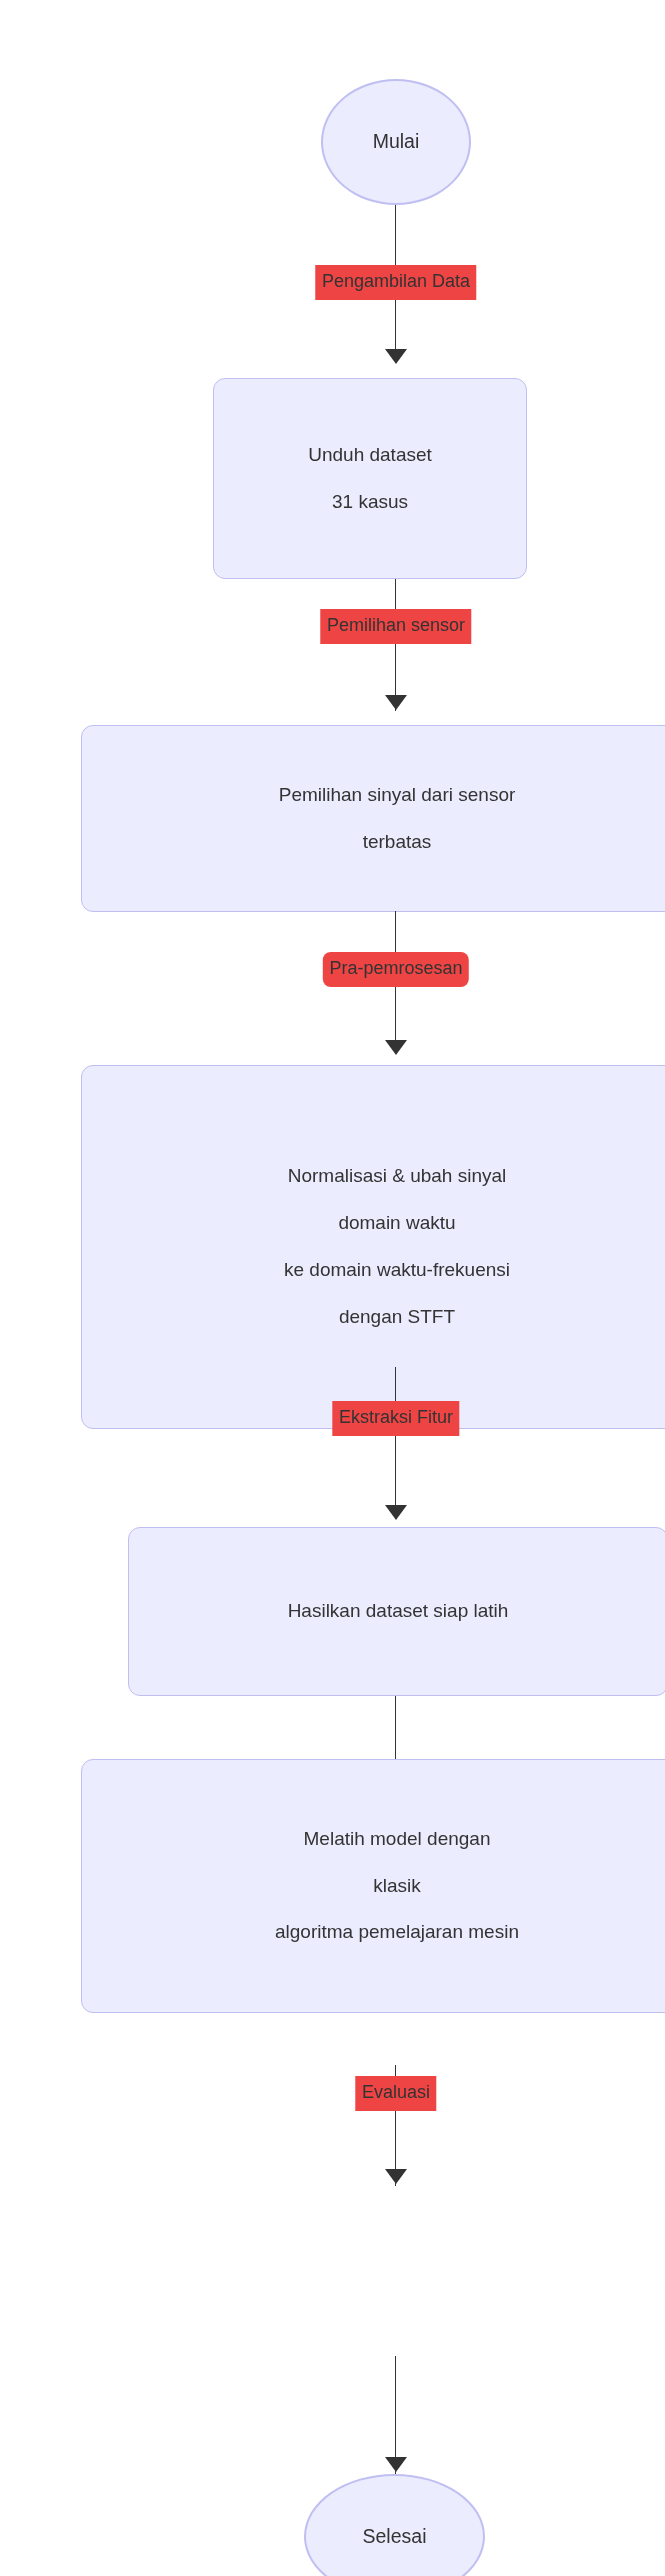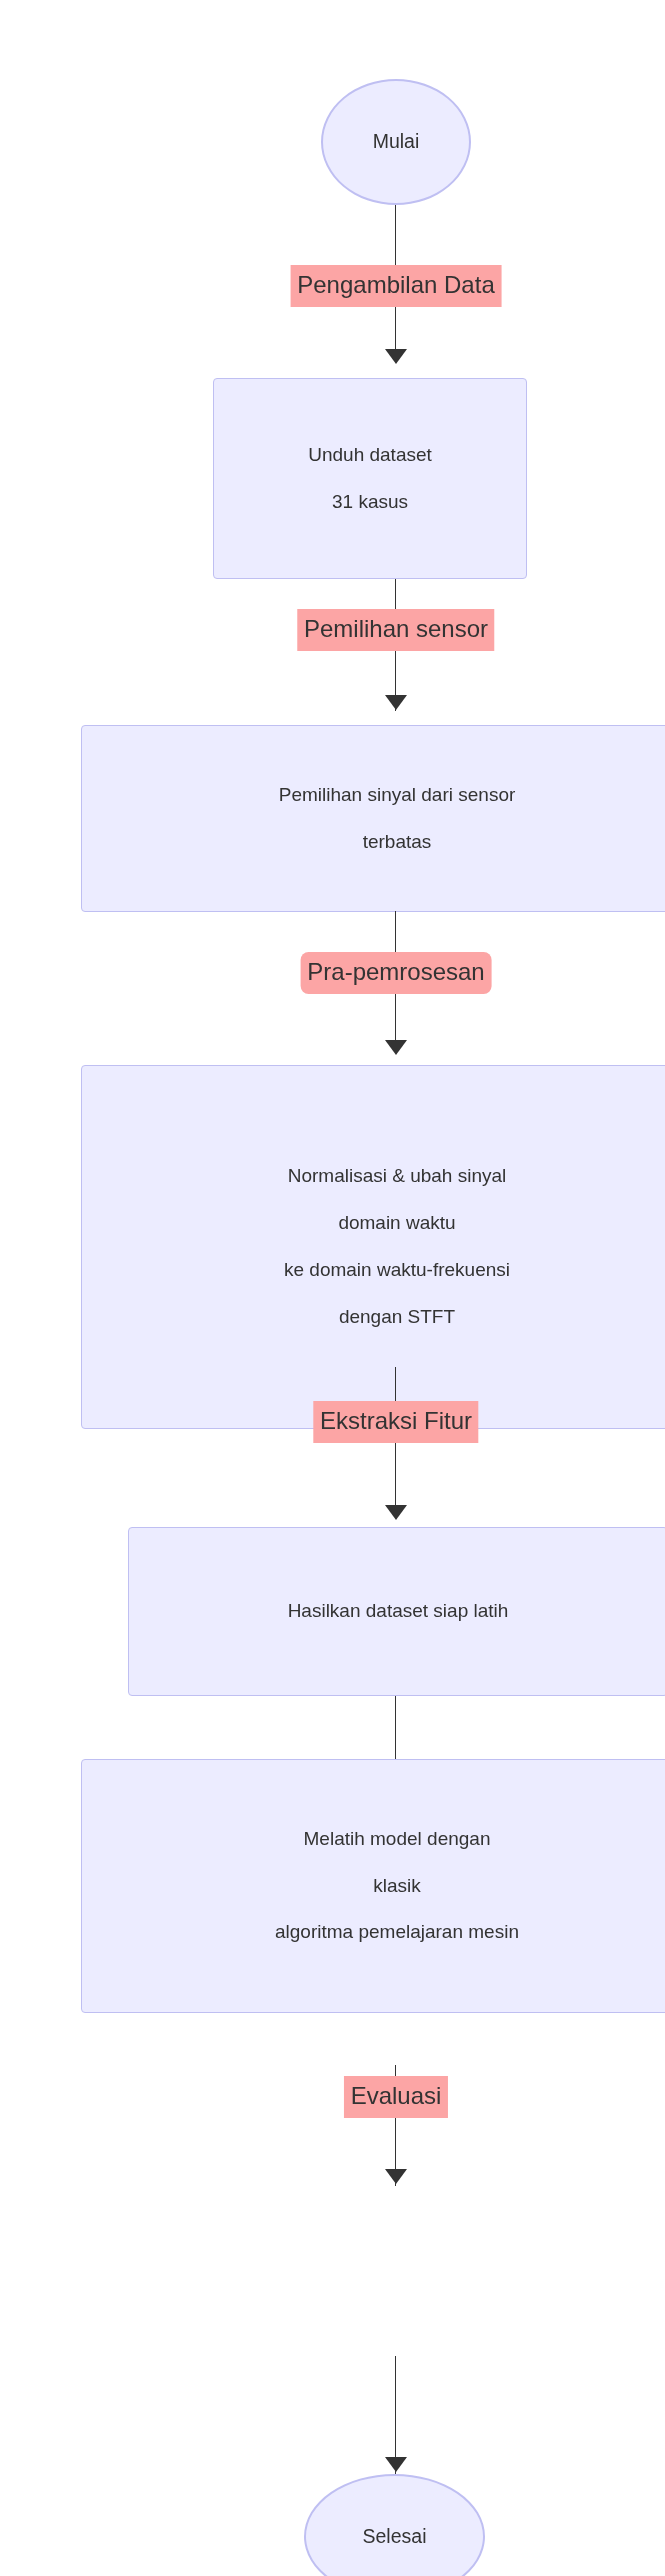--- a/index.html
+++ b/index.html
@@ -37,37 +37,37 @@
     width: 0;
     height: 0;
     border-left: 11.4px solid transparent;
     border-right: 11.4px solid transparent;
     border-top: 15.4px solid #333333;
   }
 
   
   .edge-label {
     position: absolute;
-    background: #fca5a5;
+    background: #ef4444;
     color: #333333;
-    font-size: 24px;
+    font-size: 18px;
     line-height: 1.25;
     padding: 5.4px 6.7px 6.7px 6.7px;
     white-space: nowrap;
     text-align: center;
     transform: translateX(-50%);
     left: 332px;
   }
 
   
   .node-box {
     position: absolute;
     background: #ececff;
     border: 1.3px solid #bfbff2;
-    border-radius: 4px;
+    border-radius: 12px;
     display: flex;
     align-items: center;
     justify-content: center;
     text-align: center;
     color: #333333;
     font-size: 19px;
     line-height: 1.62;
   }
 
   .node-box .node-text { display: block; width: 100%; }

